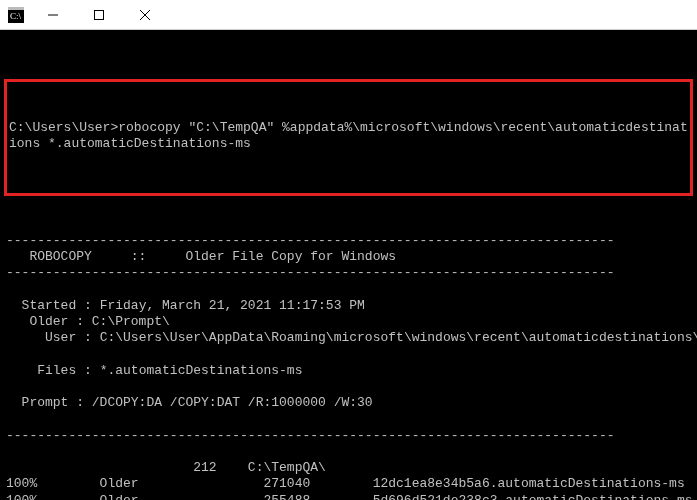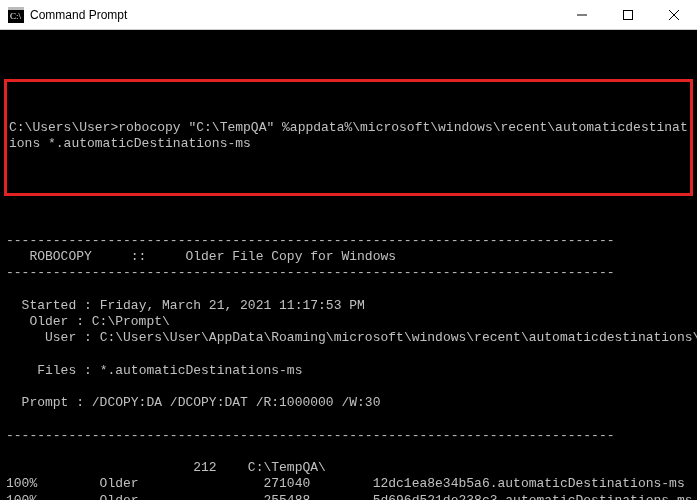--- a/index.html
+++ b/index.html
@@ -68,21 +68,20 @@
 <body>
 
 <div class="titlebar">
   <span class="titlebar-icon">
     <svg width="16" height="16" viewBox="0 0 16 16">
       <rect x="0" y="0" width="16" height="16" fill="#000"></rect>
       <rect x="0" y="0" width="16" height="3" fill="#bbb"></rect>
       <text x="2" y="12" font-size="9" fill="#fff" font-family="Consolas">C:\</text>
     </svg>
   </span>
-  <span class="title">Command Prompt</span>
   <div class="win-controls">
     <div class="win-btn">
       <svg width="10" height="10">
           <line x1="0" y1="5" x2="10" y2="5" stroke="#000" stroke-width="1"></line>
         </svg>
     </div>
     <div class="win-btn">
       <svg width="10" height="10">
           <rect x="0.5" y="0.5" width="9" height="9" fill="none" stroke="#000" stroke-width="1"></rect>
         </svg>
@@ -104,21 +103,21 @@
 <span>------------------------------------------------------------------------------</span>
 <span>   ROBOCOPY     ::     Older File Copy for Windows</span>
 <span>------------------------------------------------------------------------------</span>
 
 <span>  Started :</span><span> Friday, March 21, 2021 11:17:53 PM</span>
 <span>   Older :</span><span> C:\Prompt\</span>
 <span>     User :</span><span> C:\Users\User\AppData\Roaming\microsoft\windows\recent\automaticdestinations\</span>
 
 <span>    Files :</span><span> *.automaticDestinations-ms</span>
 
-<span>  Prompt :</span><span> /DCOPY:DA /DCOPY:DAT /R:1000000 /W:30</span>
+<span>  Prompt :</span><span> /DCOPY:DA /COPY:DAT /R:1000000 /W:30</span>
 
 <span>------------------------------------------------------------------------------</span>
 
 <span>                        212    C:\TempQA\</span>
 <div id="rows">100%        Older                271040        12dc1ea8e34b5a6.automaticDestinations-ms
 100%        Older                255488        5d696d521de238c3.automaticDestinations-ms
 100%        Older                 2.1 m        5f7b5f1e01b83767.automaticDestinations-ms
 100%        Older                182272        f01b4d95cf55d32a.automaticDestinations-ms
 </div></div>
 </div>

